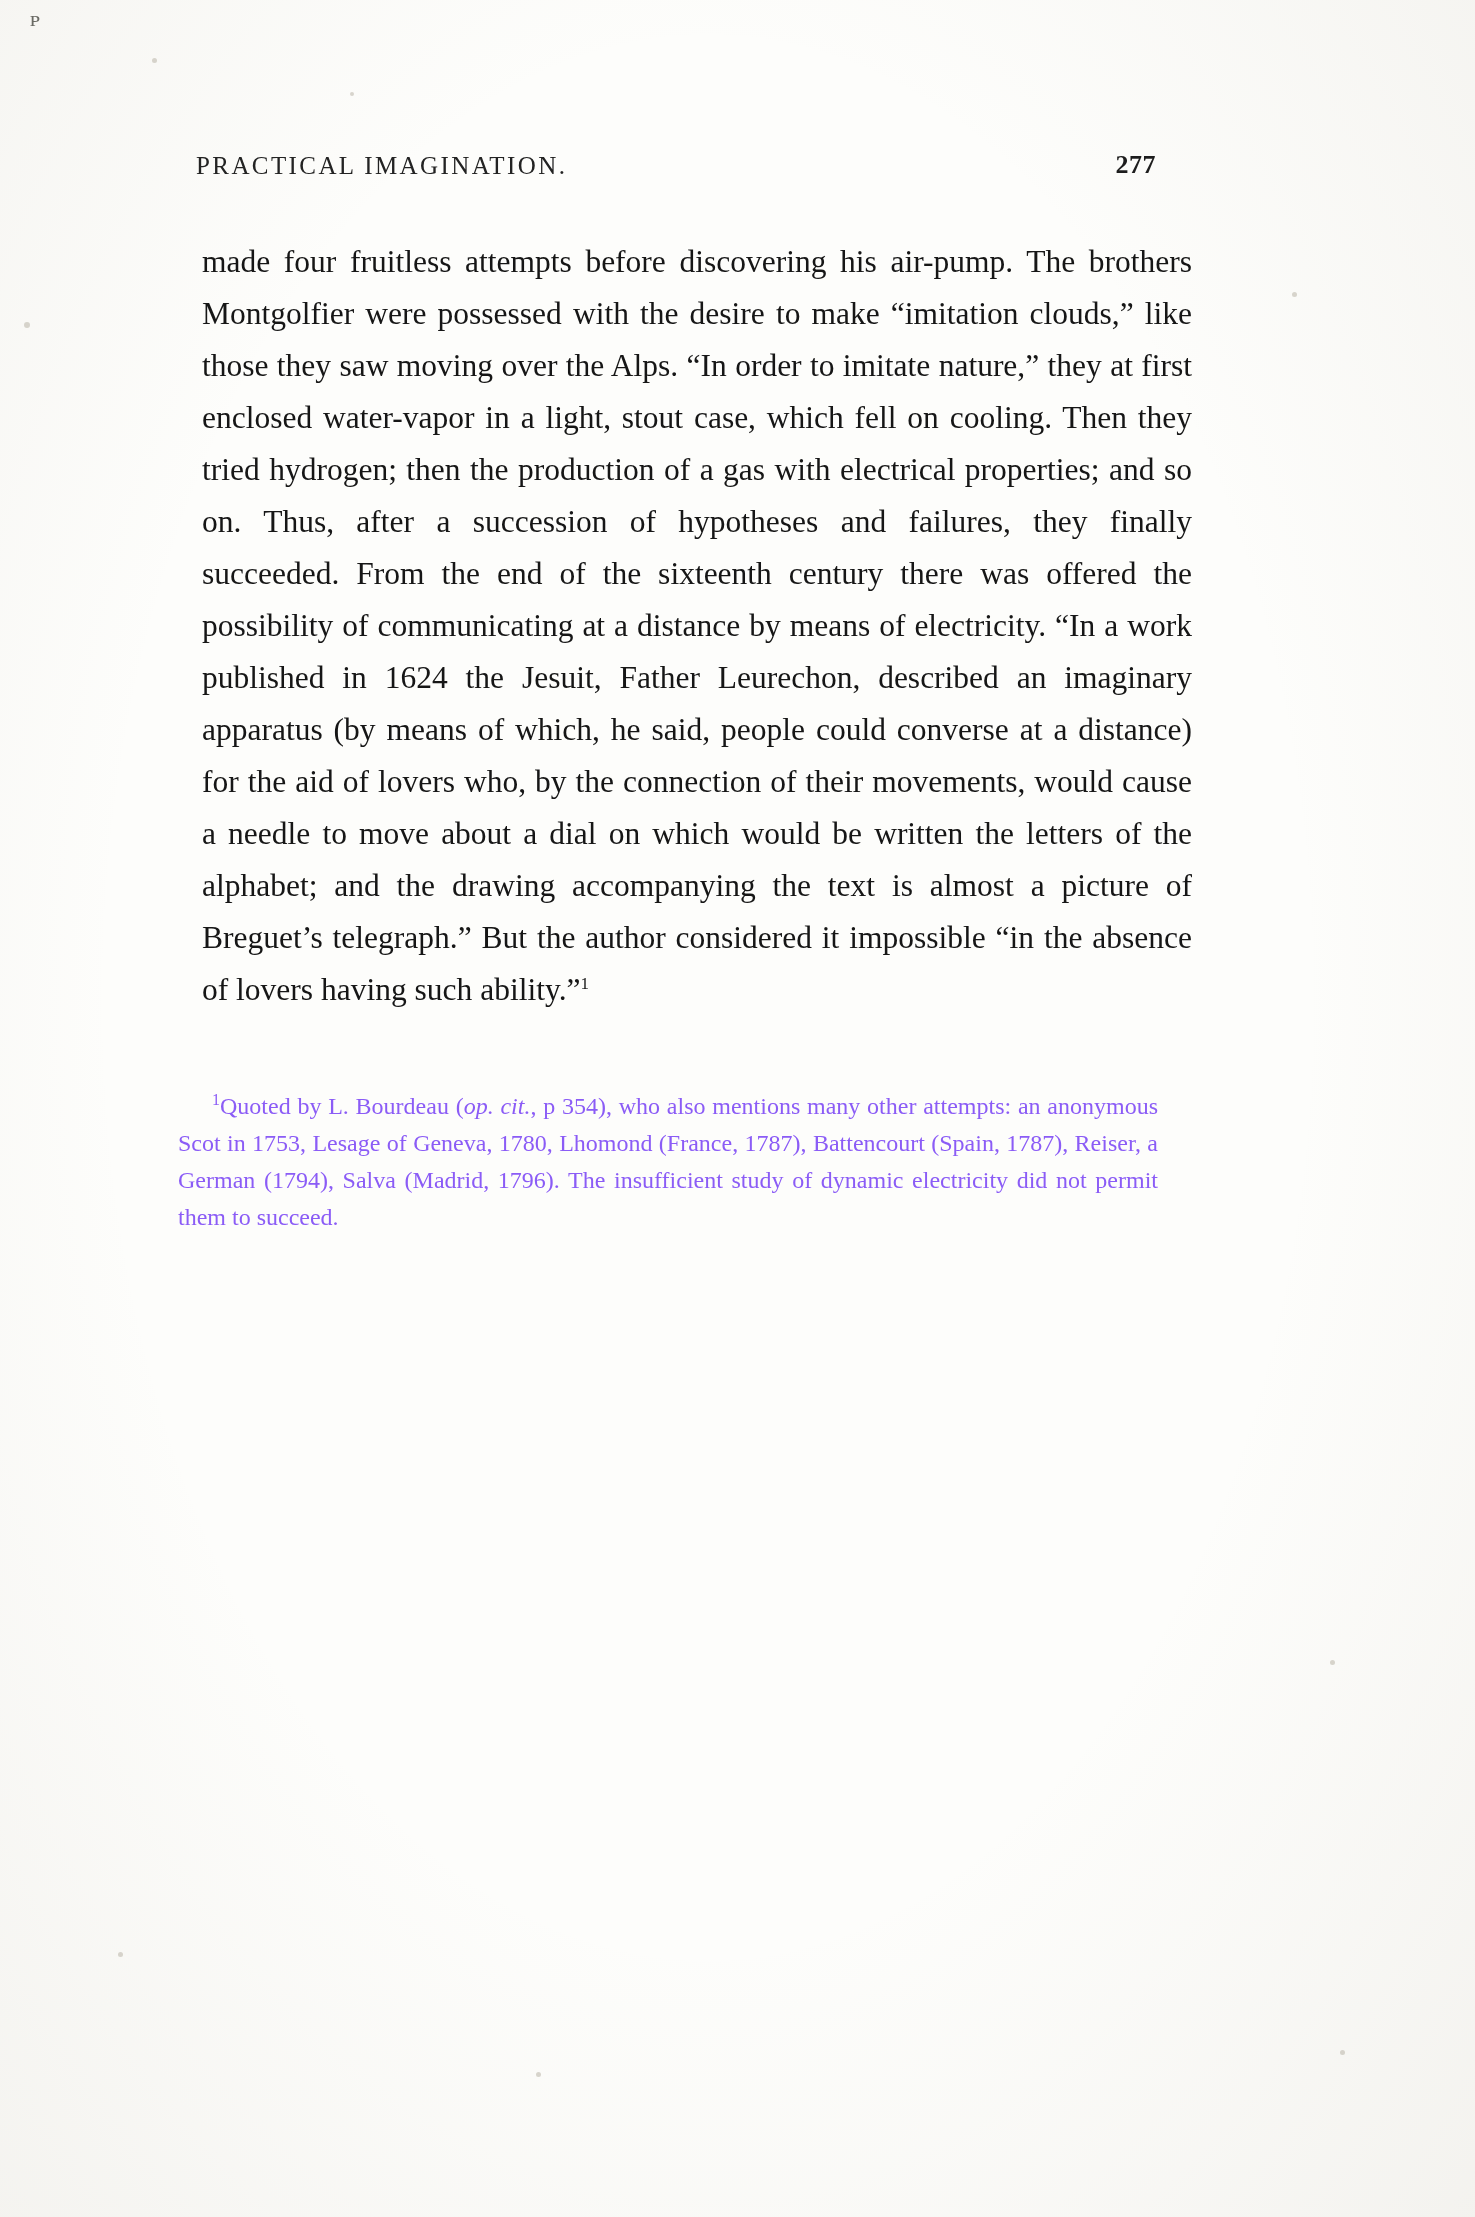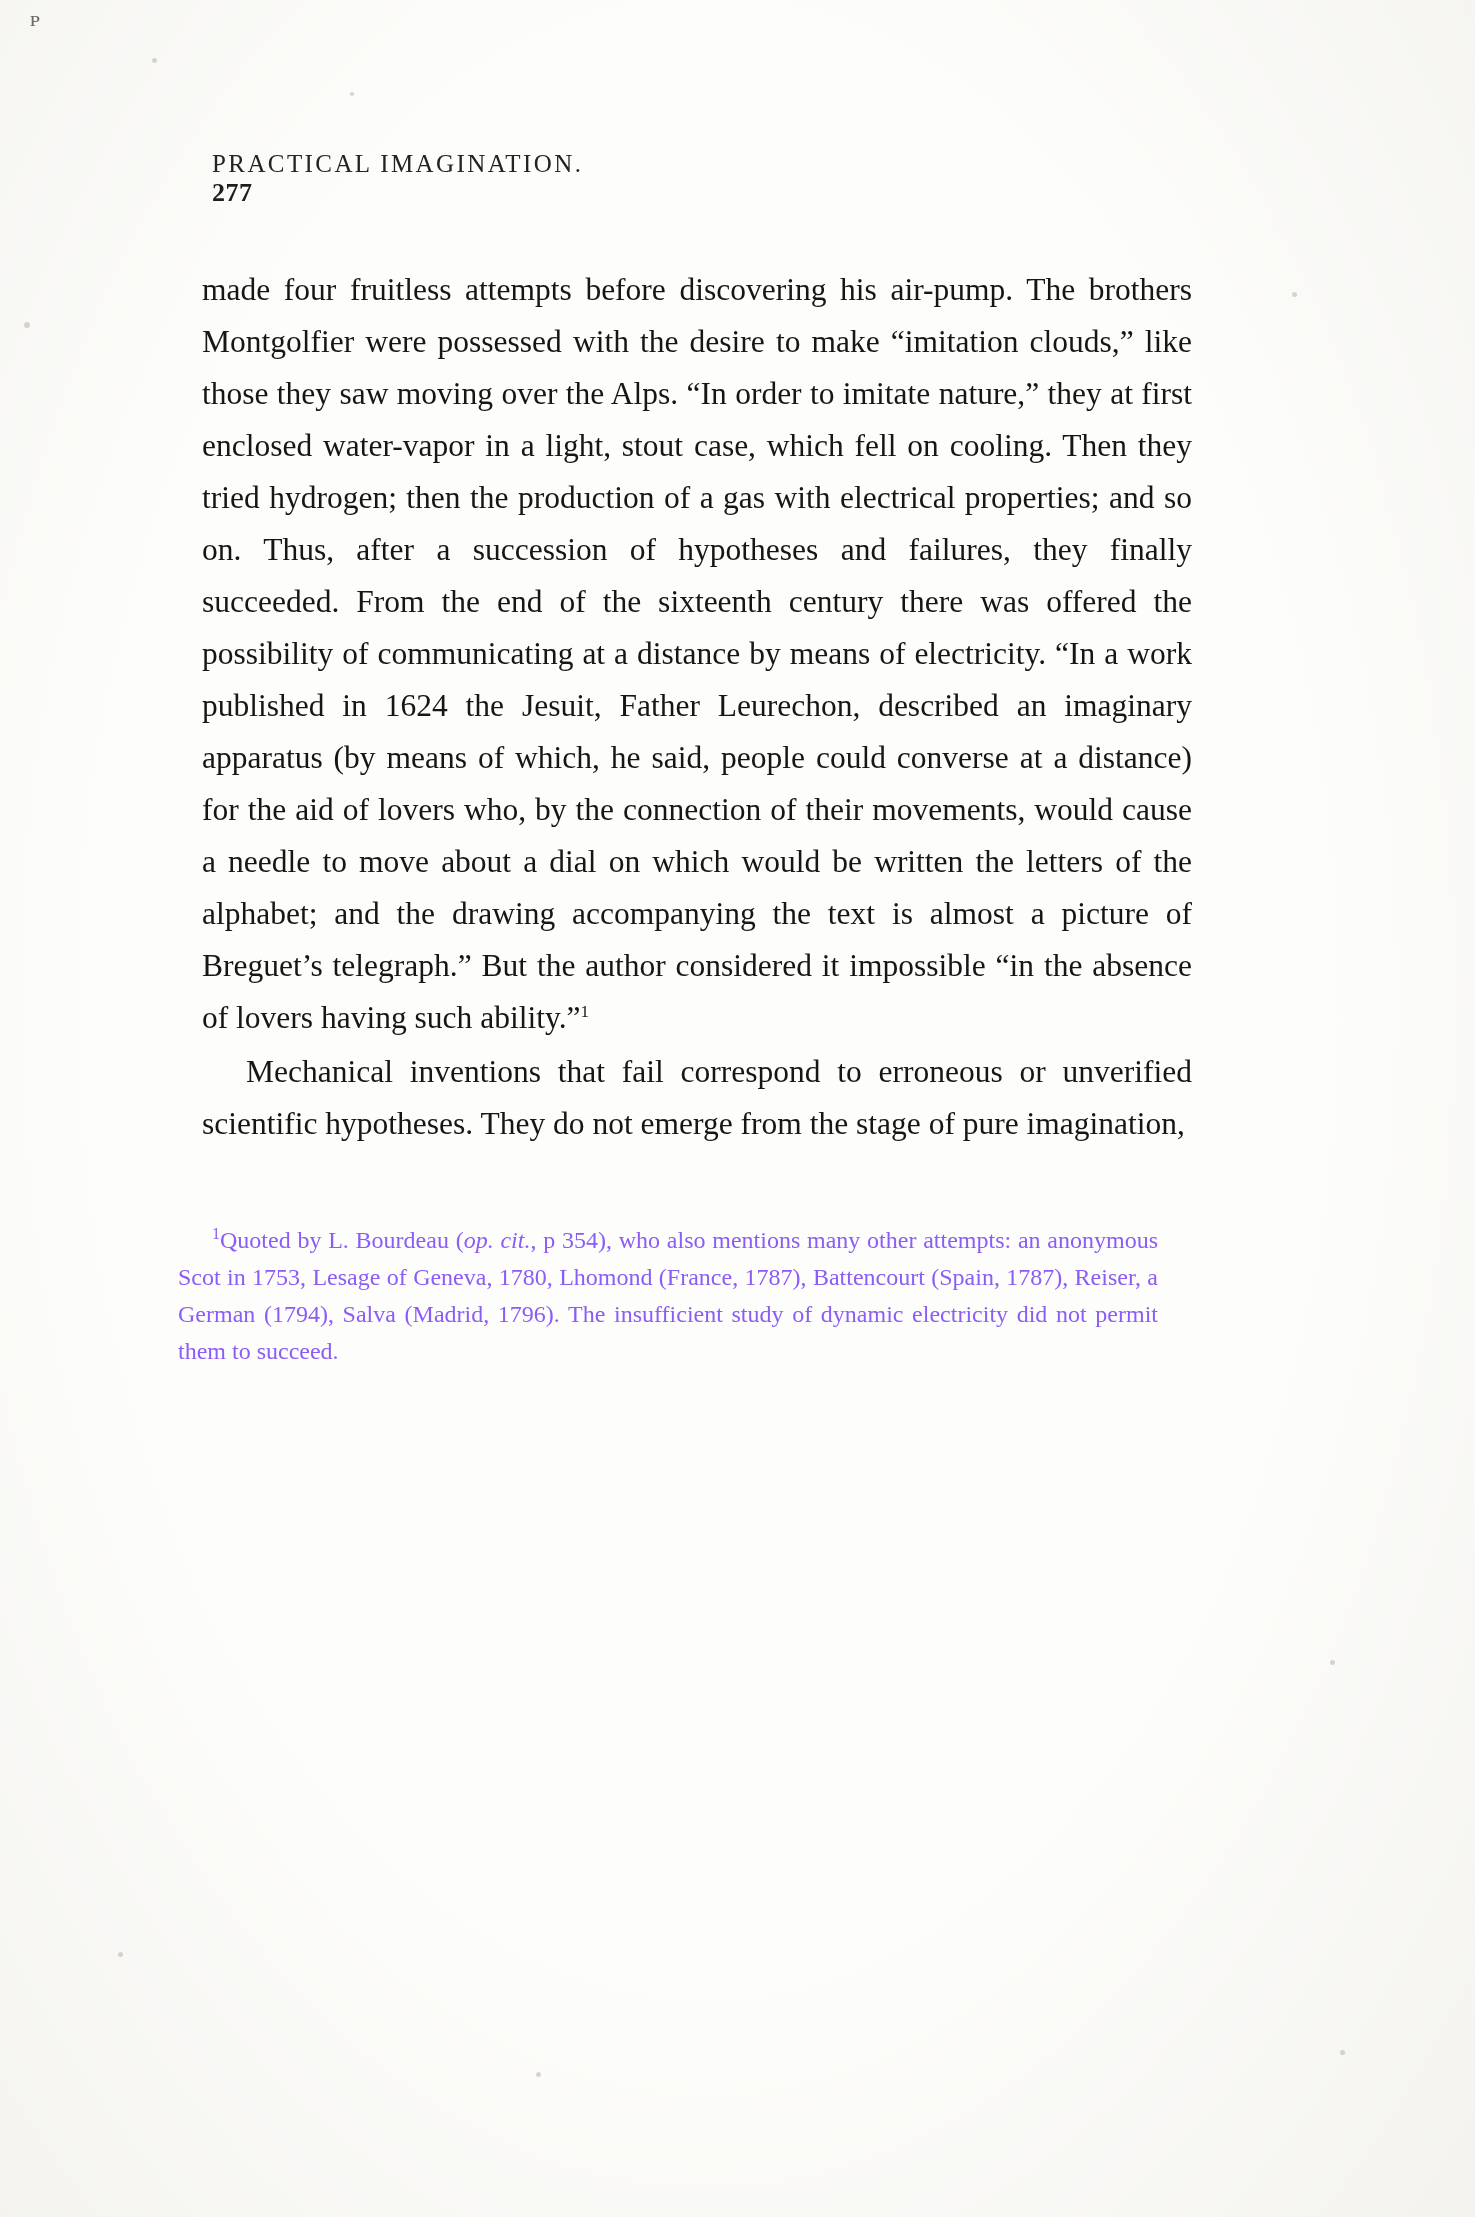--- a/index.html
+++ b/index.html
@@ -45,25 +45,24 @@
   .content {
     position: absolute;
     left: 178px;
     top: 150px;
     width: 1010px;
   }
 
   
   .runhead {
     display: flex;
-    align-items: flex-start;
+    align-items: flex-end;
     justify-content: space-between;
     width: 960px;
-    margin-left: 34px;
-    flex-direction: column;
+    margin-left: 18px;
   }
   .runhead .title {
     font-family: "Liberation Serif", serif;
     font-size: 25px;
     letter-spacing: 2.4px;
     color: #232323;
   }
   .runhead .folio {
     font-family: "Liberation Serif", serif;
     font-size: 26px;
@@ -138,21 +137,20 @@
 
   <div class="content">
 
     <div class="runhead">
       <div class="title">PRACTICAL IMAGINATION.</div>
       <div class="folio">277</div>
     </div>
 
     <div class="body-block">
       <p class="para"><span>made four fruitless attempts before discovering his air-pump. The brothers Montgolfier were possessed with the desire to make “imitation clouds,” like those they saw moving over the Alps. “In order to imitate nature,” they at first enclosed water-vapor in a light, stout case, which fell on cooling. Then they tried hydrogen; then the production of a gas with electrical properties; and so on. Thus, after a succession of hypotheses and failures, they finally succeeded. From the end of the sixteenth century there was offered the possibility of communicating at a distance by means of electricity. “In a work published in 1624 the Jesuit, Father Leurechon, described an imaginary apparatus (by means of which, he said, people could converse at a distance) for the aid of lovers who, by the connection of their movements, would cause a needle to move about a dial on which would be written the letters of the alphabet; and the drawing accompanying the text is almost a picture of Breguet’s telegraph.” But the author considered it impossible “in the absence of lovers having such ability.”</span><span class="sup">1</span></p>
-      <p class="para indent">Mechanical inventions that fail correspond to erroneous or unverified scientific hypotheses. They do not emerge from the stage of pure imagination,</p>
     </div>
 
     <div class="footnote-zone">
       <p class="footnote"><span class="fn-indent"></span><span class="fn-mark">1</span><span>Quoted by L. Bourdeau (</span><i>op. cit.</i><span>, p 354), who also mentions many other attempts: an anonymous Scot in 1753, Lesage of Geneva, 1780, Lhomond (France, 1787), Battencourt (Spain, 1787), Reiser, a German (1794), Salva (Madrid, 1796). The insufficient study of dynamic electricity did not permit them to succeed.</span></p>
     </div>
 
   </div>
 </div>
 
 </body></html>

